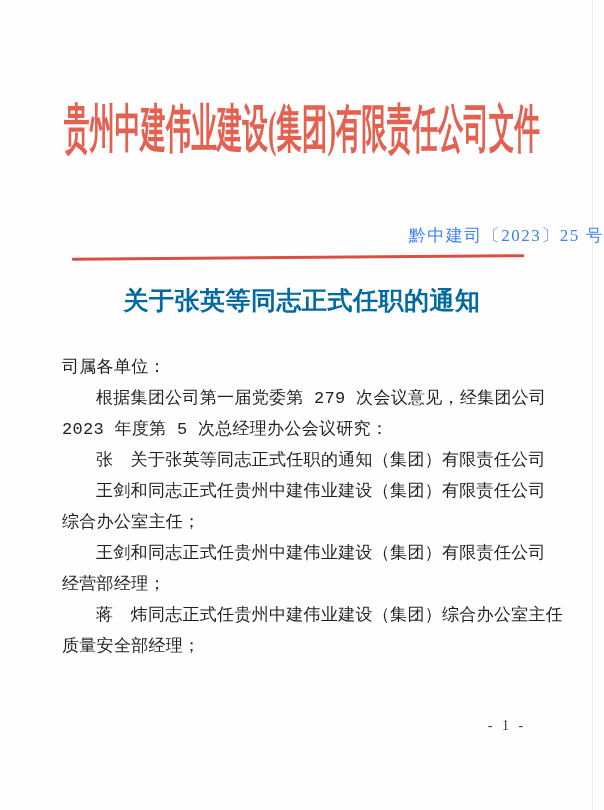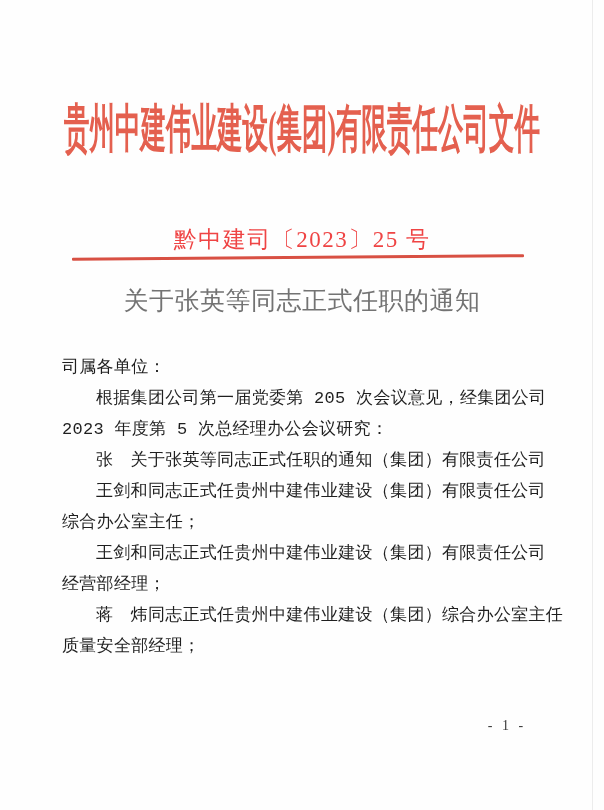--- a/index.html
+++ b/index.html
@@ -39,46 +39,46 @@
     color: var(--masthead-red, #e4604f);
     transform: scale(0.85, 1.72);
     transform-origin: 50% 0;
     letter-spacing: 0px;
   }
   .doc-number {
     position: absolute;
     top: 224px;
     left: 0;
     width: 100%;
-    text-align: center;
-    font-size: 23px;
+    text-align: right;
+    font-size: 17px;
     letter-spacing: 1.5px;
-    color: #ef4444;
+    color: #3b82f6;
   }
   .red-rule {
     position: absolute;
     top: 256px;
     left: 72px;
     width: 452px;
     height: 3px;
     background: var(--rule-red, #d85043);
     transform: rotate(-0.45deg);
     border-radius: 1px;
   }
   .doc-title {
     position: absolute;
     top: 284px;
     left: 0;
     width: 100%;
     margin: 0;
     text-align: center;
     font-size: 25px;
-    font-weight: normal;
+    font-weight: bold;
     letter-spacing: 0.5px;
-    color: #737373;
+    color: #0369a1;
   }
   .doc-body {
     position: absolute;
     top: 352px;
     left: 62px;
     width: 482px;
     font-size: 17px;
     line-height: 31px;
     color: #1f1f1f;
   }
@@ -112,21 +112,21 @@
   <div class="masthead">贵州中建伟业建设(集团)有限责任公司文件</div>
 
   <div class="doc-number">黔中建司〔2023〕25 号</div>
 
   <div class="red-rule"></div>
 
   <h1 class="doc-title">关于张英等同志正式任职的通知</h1>
 
   <div class="doc-body">
     <div class="body-line">司属各单位：</div>
-    <div class="body-line indent">根据集团公司第一届党委第 205 次会议意见，经集团公司</div>
+    <div class="body-line indent">根据集团公司第一届党委第 279 次会议意见，经集团公司</div>
     <div class="body-line">2023 年度第 5 次总经理办公会议研究：</div>
     <div class="body-line indent">张　关于张英等同志正式任职的通知（集团）有限责任公司</div>
     <div class="body-line indent">王剑和同志正式任贵州中建伟业建设（集团）有限责任公司</div>
     <div class="body-line">综合办公室主任；</div>
     <div class="body-line indent">王剑和同志正式任贵州中建伟业建设（集团）有限责任公司</div>
     <div class="body-line">经营部经理；</div>
     <div class="body-line indent">蒋　炜同志正式任贵州中建伟业建设（集团）综合办公室主任</div>
     <div class="body-line">质量安全部经理；</div>
   </div>
 

